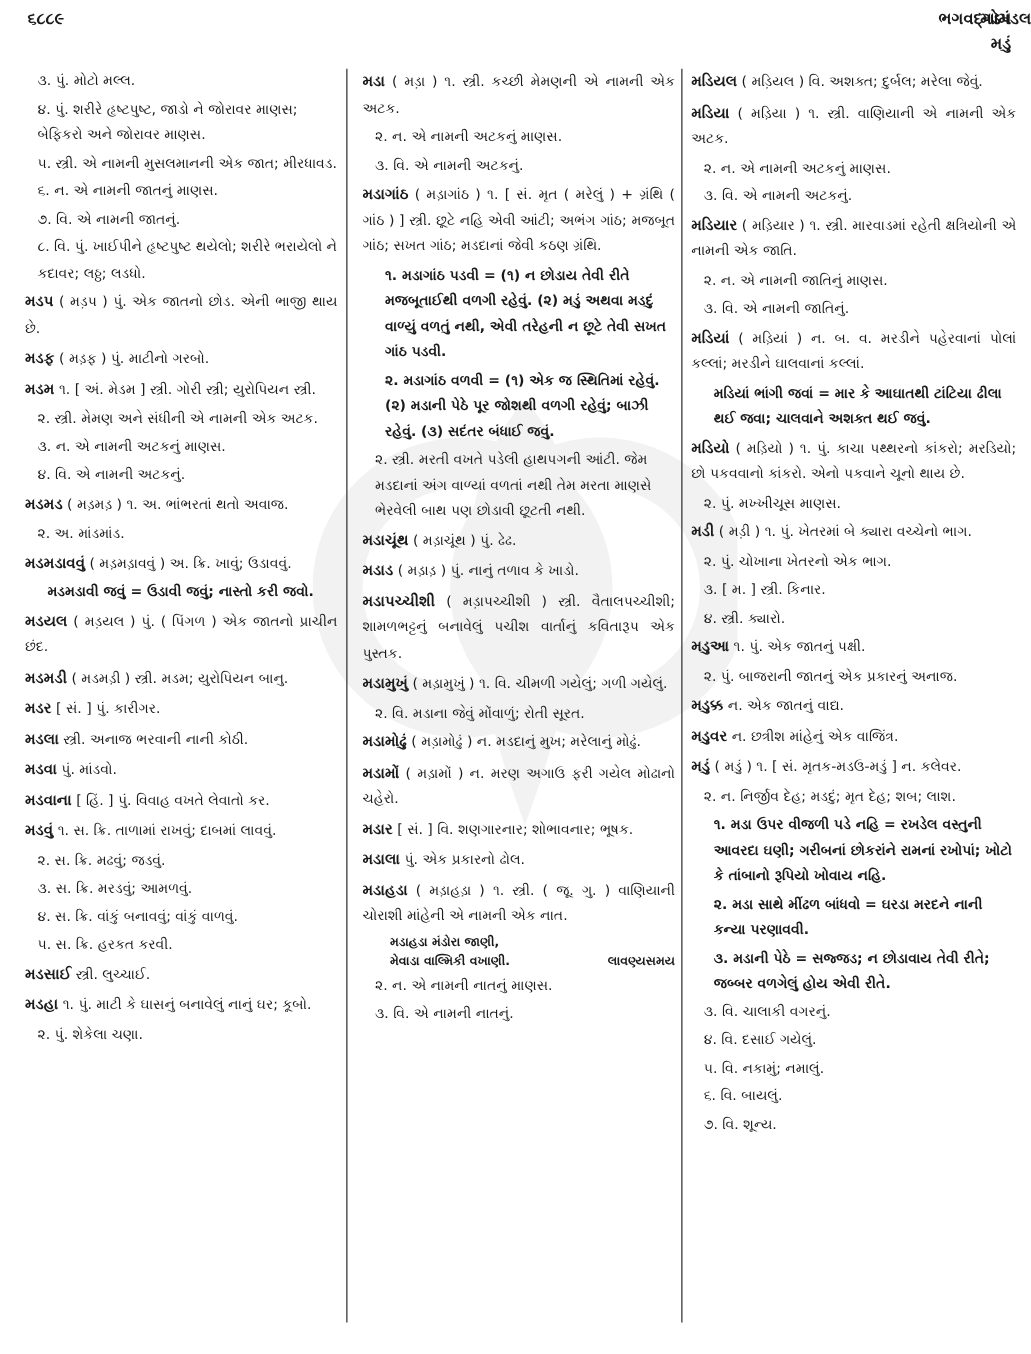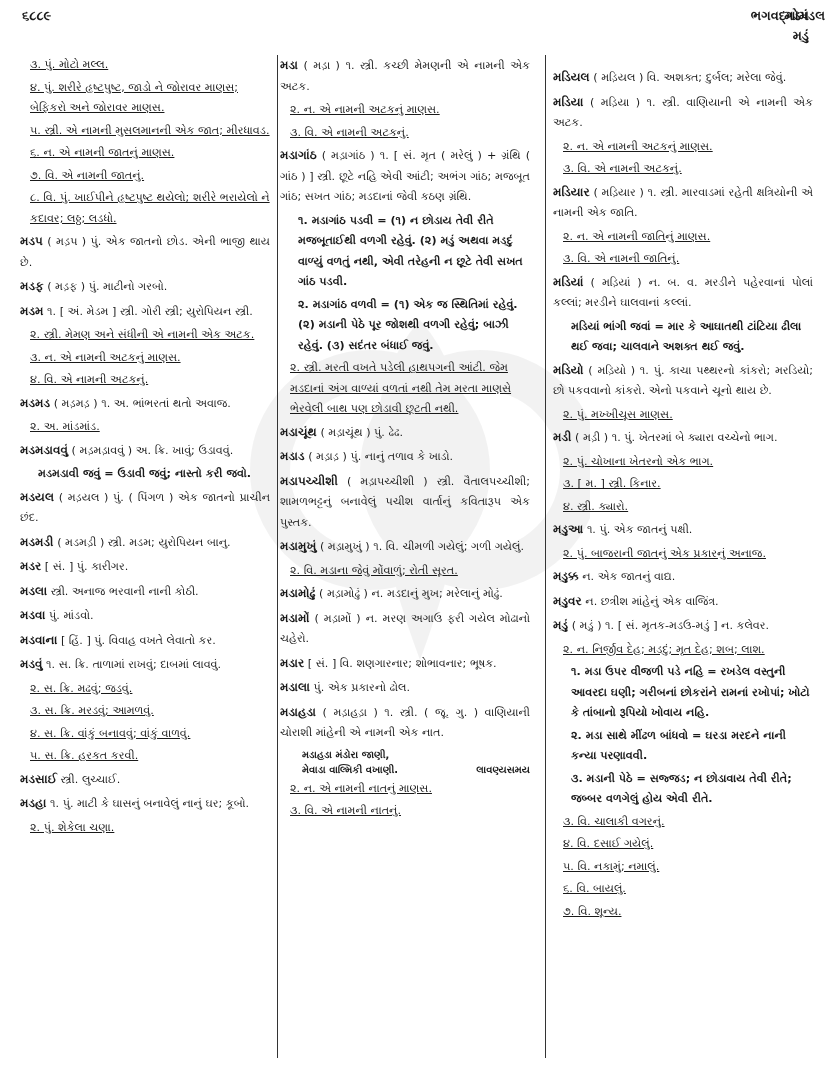--- a/index.html
+++ b/index.html
@@ -14,29 +14,29 @@
   .guide-bottom { position: absolute; right: 16px; top: 28px; font-size: 13px; font-weight: bold; text-align: right; }
 
   .watermark {
     position: absolute; left: 250px; top: 300px; width: 340px; height: 380px;
     pointer-events: none; opacity: 0.07;
   }
 
   .columns { position: absolute; top: 55px; left: 0; width: 825px; height: 1020px; }
   .col { position: absolute; top: 0; height: 1010px; overflow: hidden; font-size: 11.2px; line-height: 20.5px; }
   .col-1 { left: 20px; width: 250px; }
-  .col-2 { left: 280px; width: 250px; }
-  .col-3 { left: 553px; width: 260px; margin-top: 12px; }
+  .col-2 { left: 290px; width: 250px; }
+  .col-3 { left: 553px; width: 260px; }
   .rule { position: absolute; top: 0; width: 1px; background: #333; height: 1003px; }
   .rule-1 { left: 277px; }
   .rule-2 { left: 545px; }
 
   .entry { margin: 0 0 3px 0; text-align: justify; }
   .hw { font-weight: bold; font-size: 12px; }
-  .sense { padding-left: 10px; margin: 0 0 2px 0; text-decoration: underline; }
+  .sense { padding-left: 10px; margin: 0 0 2px 0; }
   .idiom { padding-left: 18px; margin: 0 0 2px 0; font-weight: bold; }
   .quote { padding-left: 22px; font-size: 10px; font-weight: bold; line-height: 15px; margin: 2px 0; }
   .quote .src { float: right; }
 </style>
 </head>
 <body>
 
 <div class="header">
   <div class="page-num">૬૮૮૯</div>
   <div class="running-title">ભગવદ્ગોમંડલ</div>

